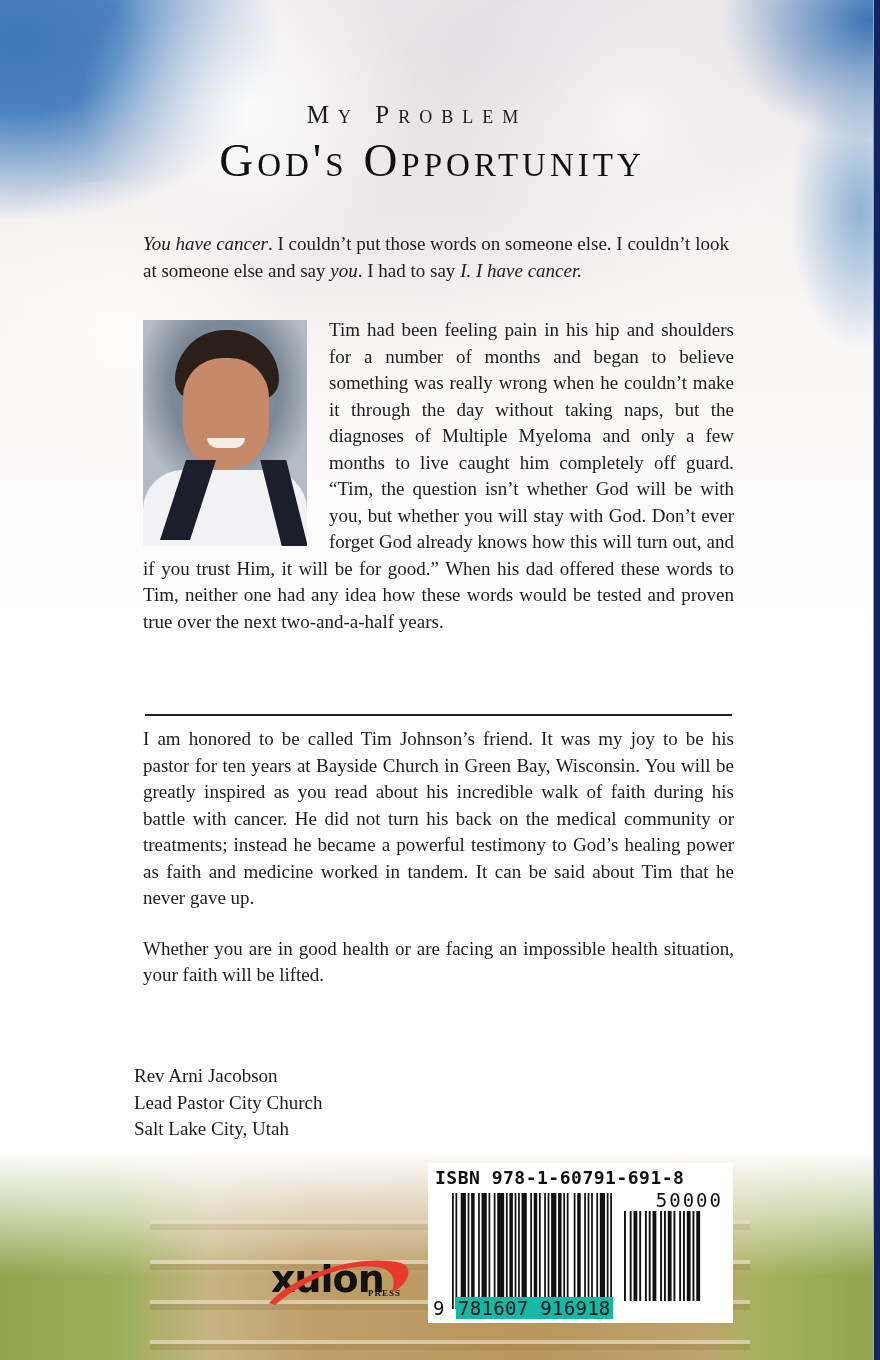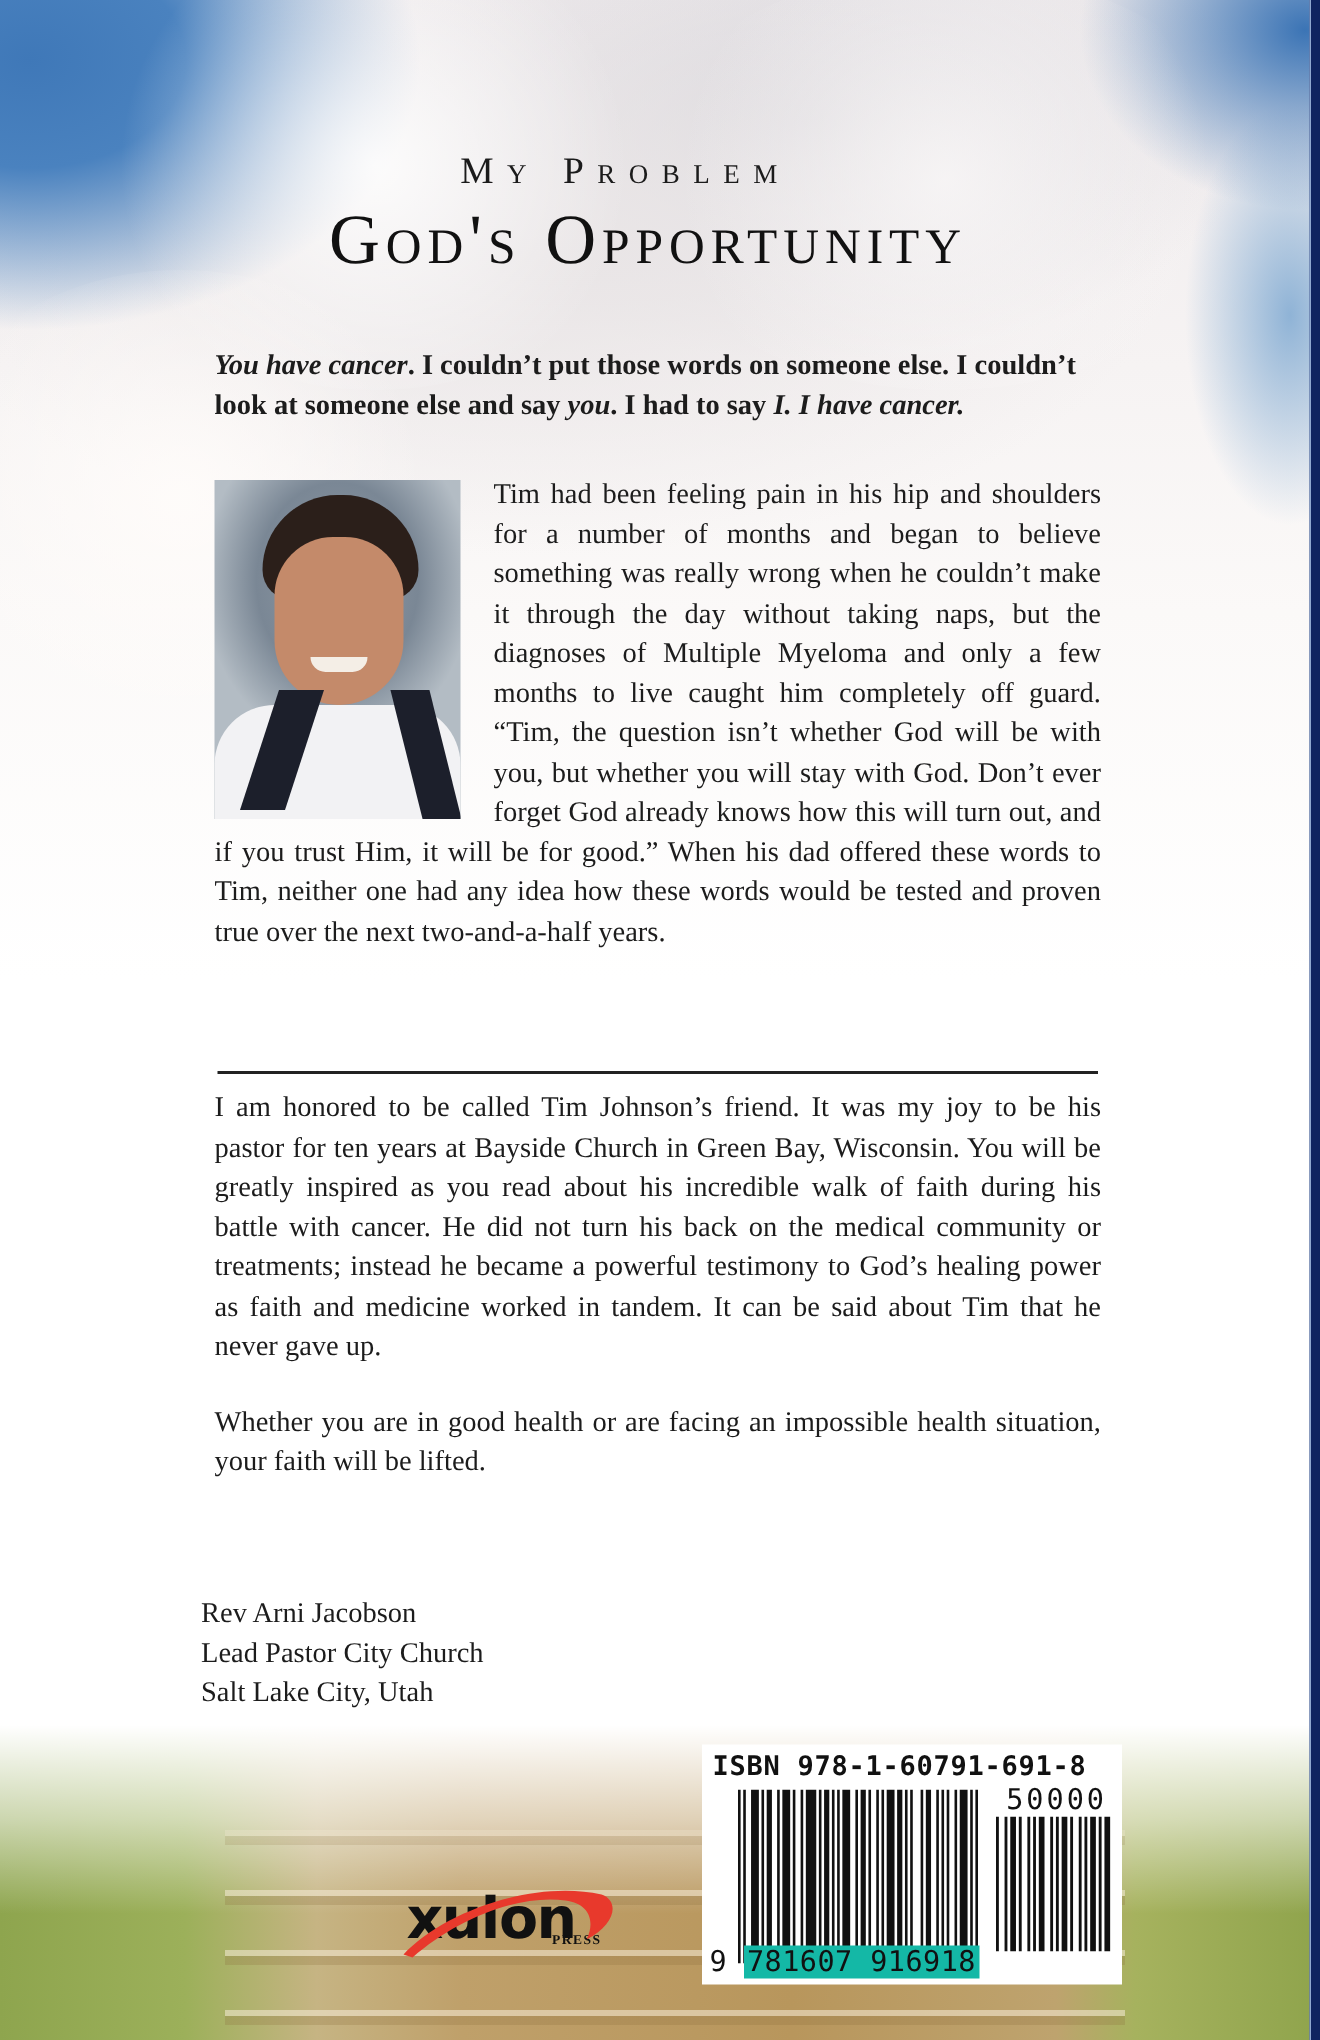--- a/index.html
+++ b/index.html
@@ -56,21 +56,21 @@
   .title {
     font-size: 47px; letter-spacing: 4px; font-variant: small-caps;
     color: #111; line-height: 52px; margin-top: 4px; padding-left: 40px;
   }
 
   
   .text {
     position: absolute; left: 143px; width: 591px;
     font-size: 19px; line-height: 26.5px; color: #1c1c1c;
   }
-  .intro { top: 231px; font-weight: bold; }
+  .intro { top: 231px; }
   .intro em, .story em { font-style: italic; }
   .story { top: 317px; text-align: justify; }
   .photo {
     float: left; width: 164px; height: 226px; margin: 3px 22px 6px 0;
     position: relative; overflow: hidden;
     background: radial-gradient(ellipse 90px 110px at 50% 30%, #8f9aa5 0%, #7a8795 60%, #b3bcc4 100%);
   }
   .photo .hair { position:absolute; left:32px; top:10px; width:104px; height:70px; background:#2b1f1a; border-radius:50px 50px 20px 20px; }
   .photo .face { position:absolute; left:40px; top:38px; width:86px; height:112px; background:#c48a6a; border-radius:40px 40px 44px 44px; }
   .photo .smile { position:absolute; left:64px; top:118px; width:38px; height:10px; background:#f4eee6; border-radius:0 0 16px 16px; }
@@ -91,21 +91,21 @@
     font-weight: bold; font-size: 38px; letter-spacing: -1px; color: #111; line-height: 40px;
   }
   .logo-press {
     position: absolute; right: 14px; top: 33px; font-family: Liberation Serif, serif;
     font-weight: bold; font-size: 9px; letter-spacing: 1px; color: #111;
   }
   .logo-swoosh { position: absolute; left: 0; top: 0; width: 150px; height: 60px; }
 
   
   .barcode-box {
-    position: absolute; left: 468px; top: 1163px; width: 280px; height: 160px; background: #fff;
+    position: absolute; left: 428px; top: 1163px; width: 305px; height: 160px; background: #fff;
   }
   .isbn-line {
     position: absolute; left: 7px; top: 4px; font-family: "DejaVu Sans Mono", monospace;
     font-size: 18px; font-weight: bold; letter-spacing: 0.5px; color: #111;
   }
   .addon-num {
     position: absolute; right: 10px; top: 26px; font-family: "DejaVu Sans Mono", monospace;
     font-size: 19px; letter-spacing: 2px; color: #111;
   }
   .bars-main { position: absolute; left: 24px; top: 30px; width: 160px; height: 116px; }

